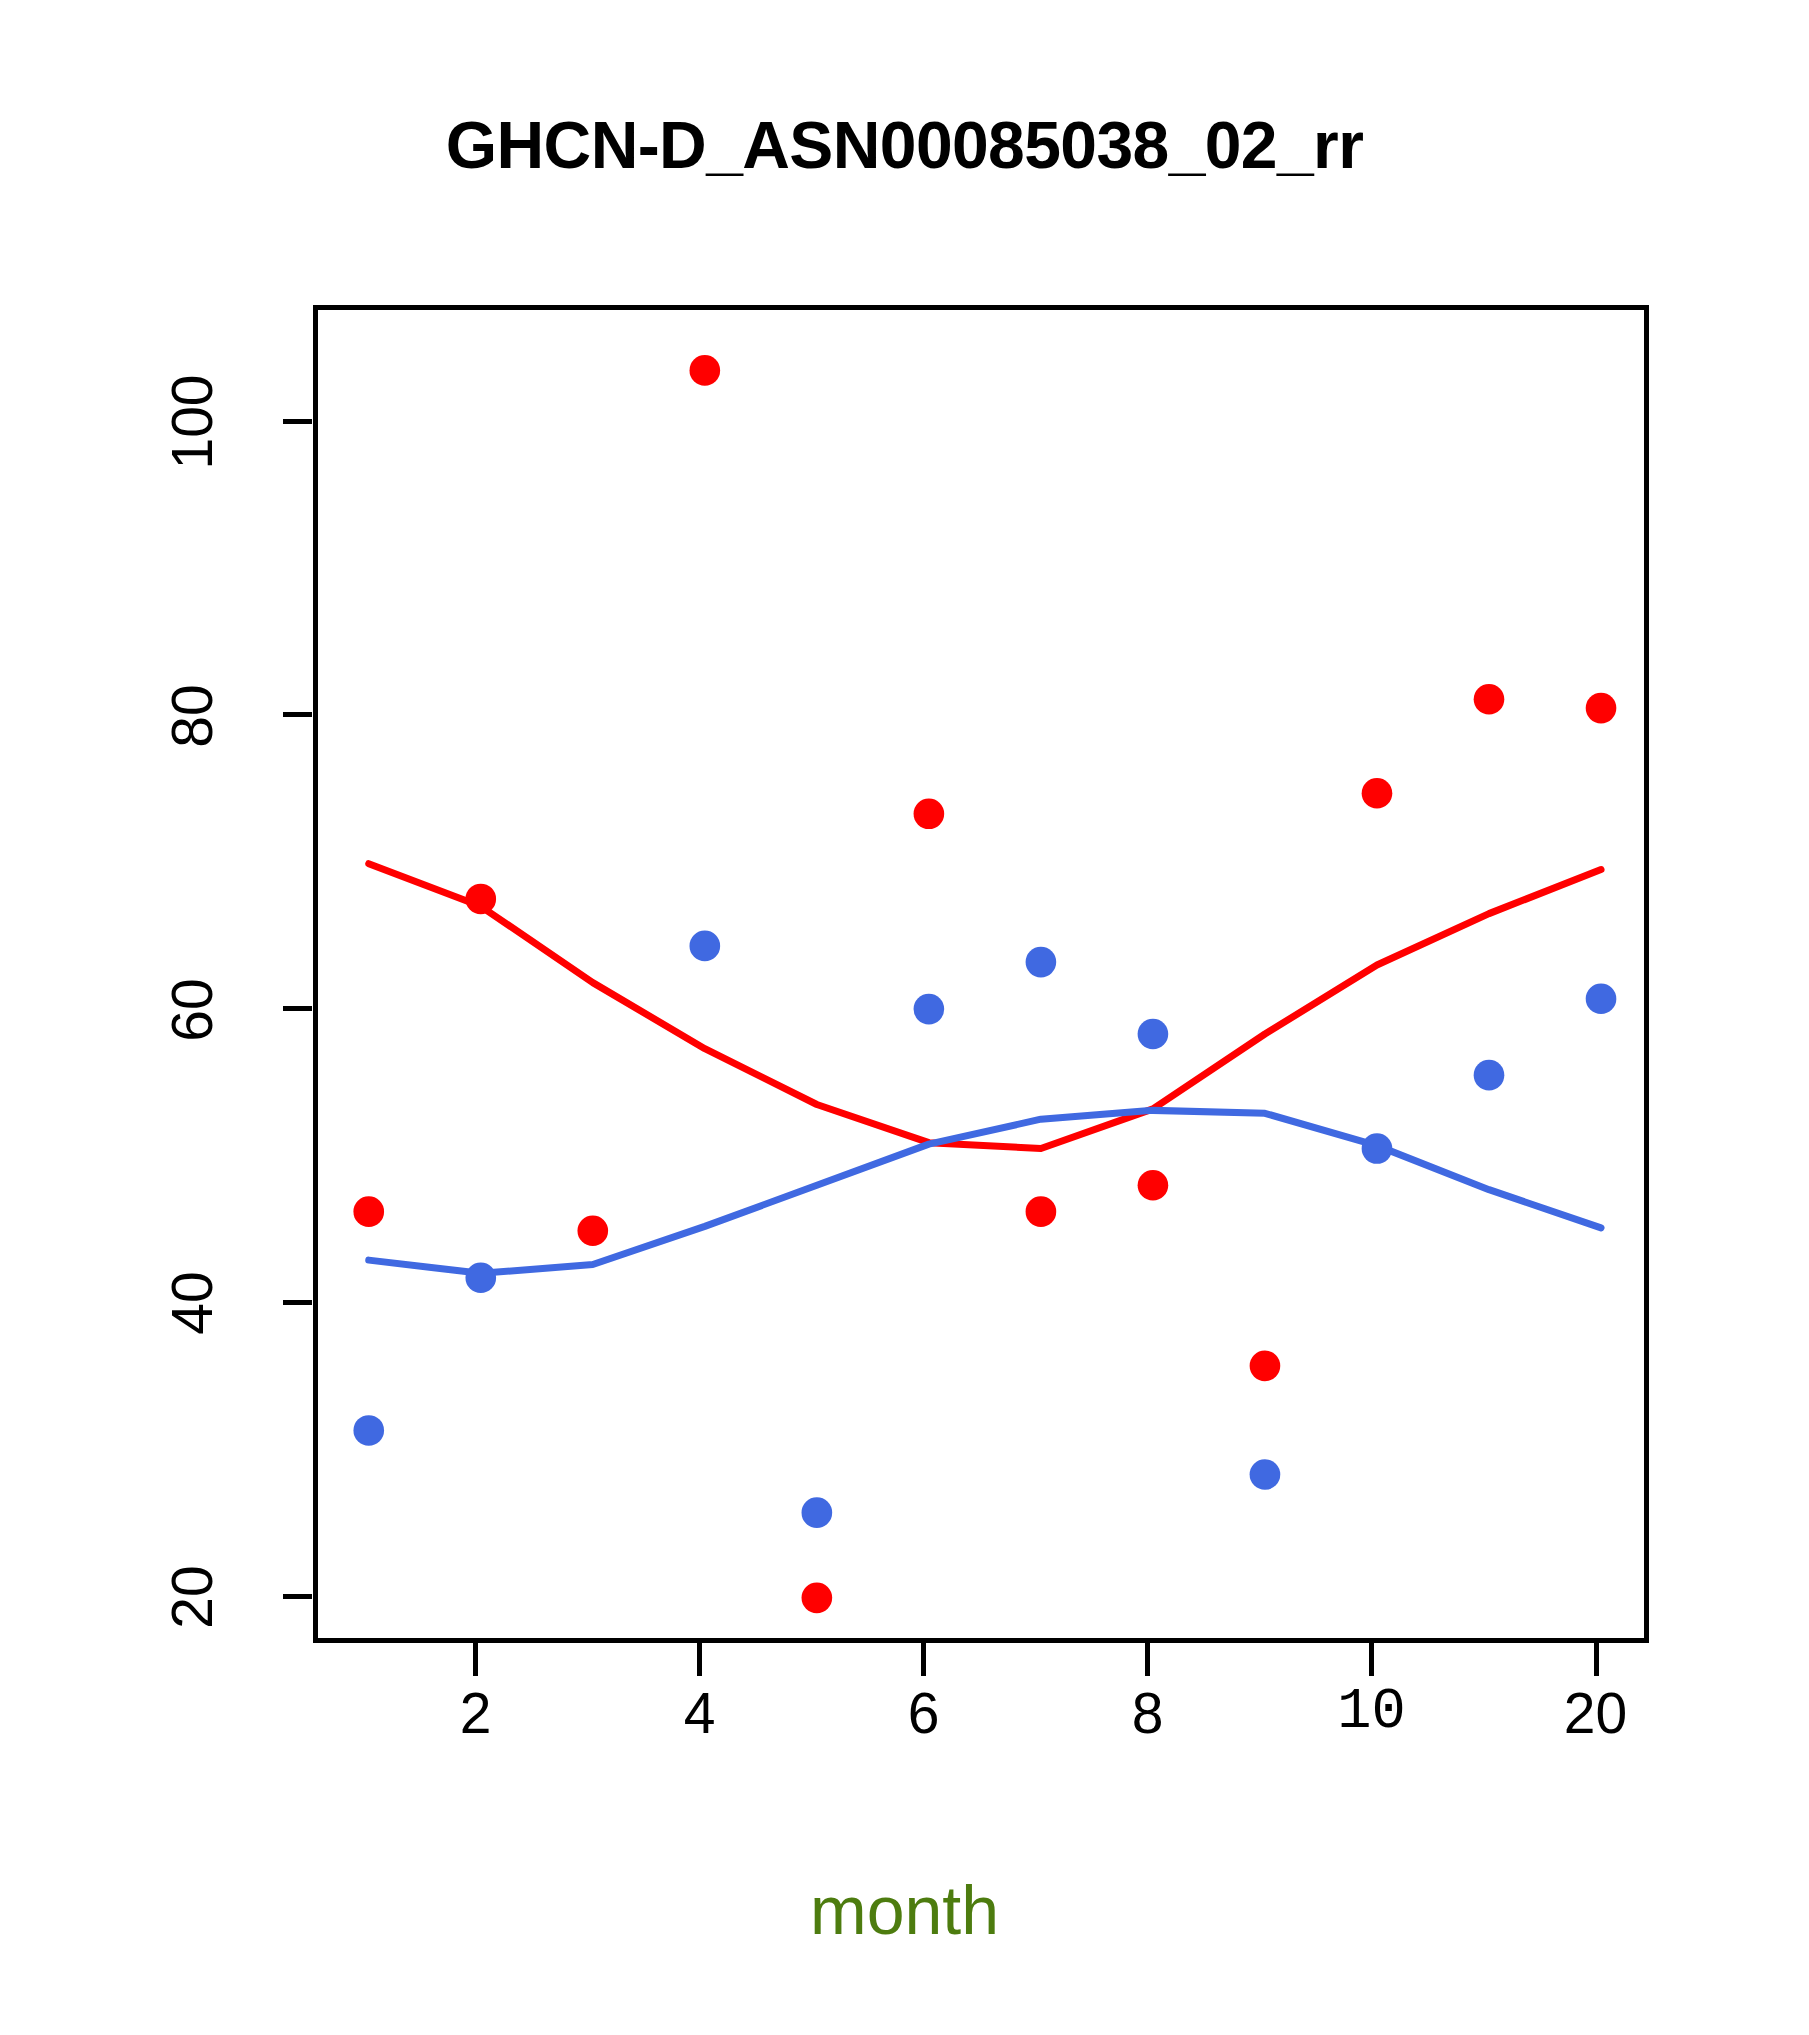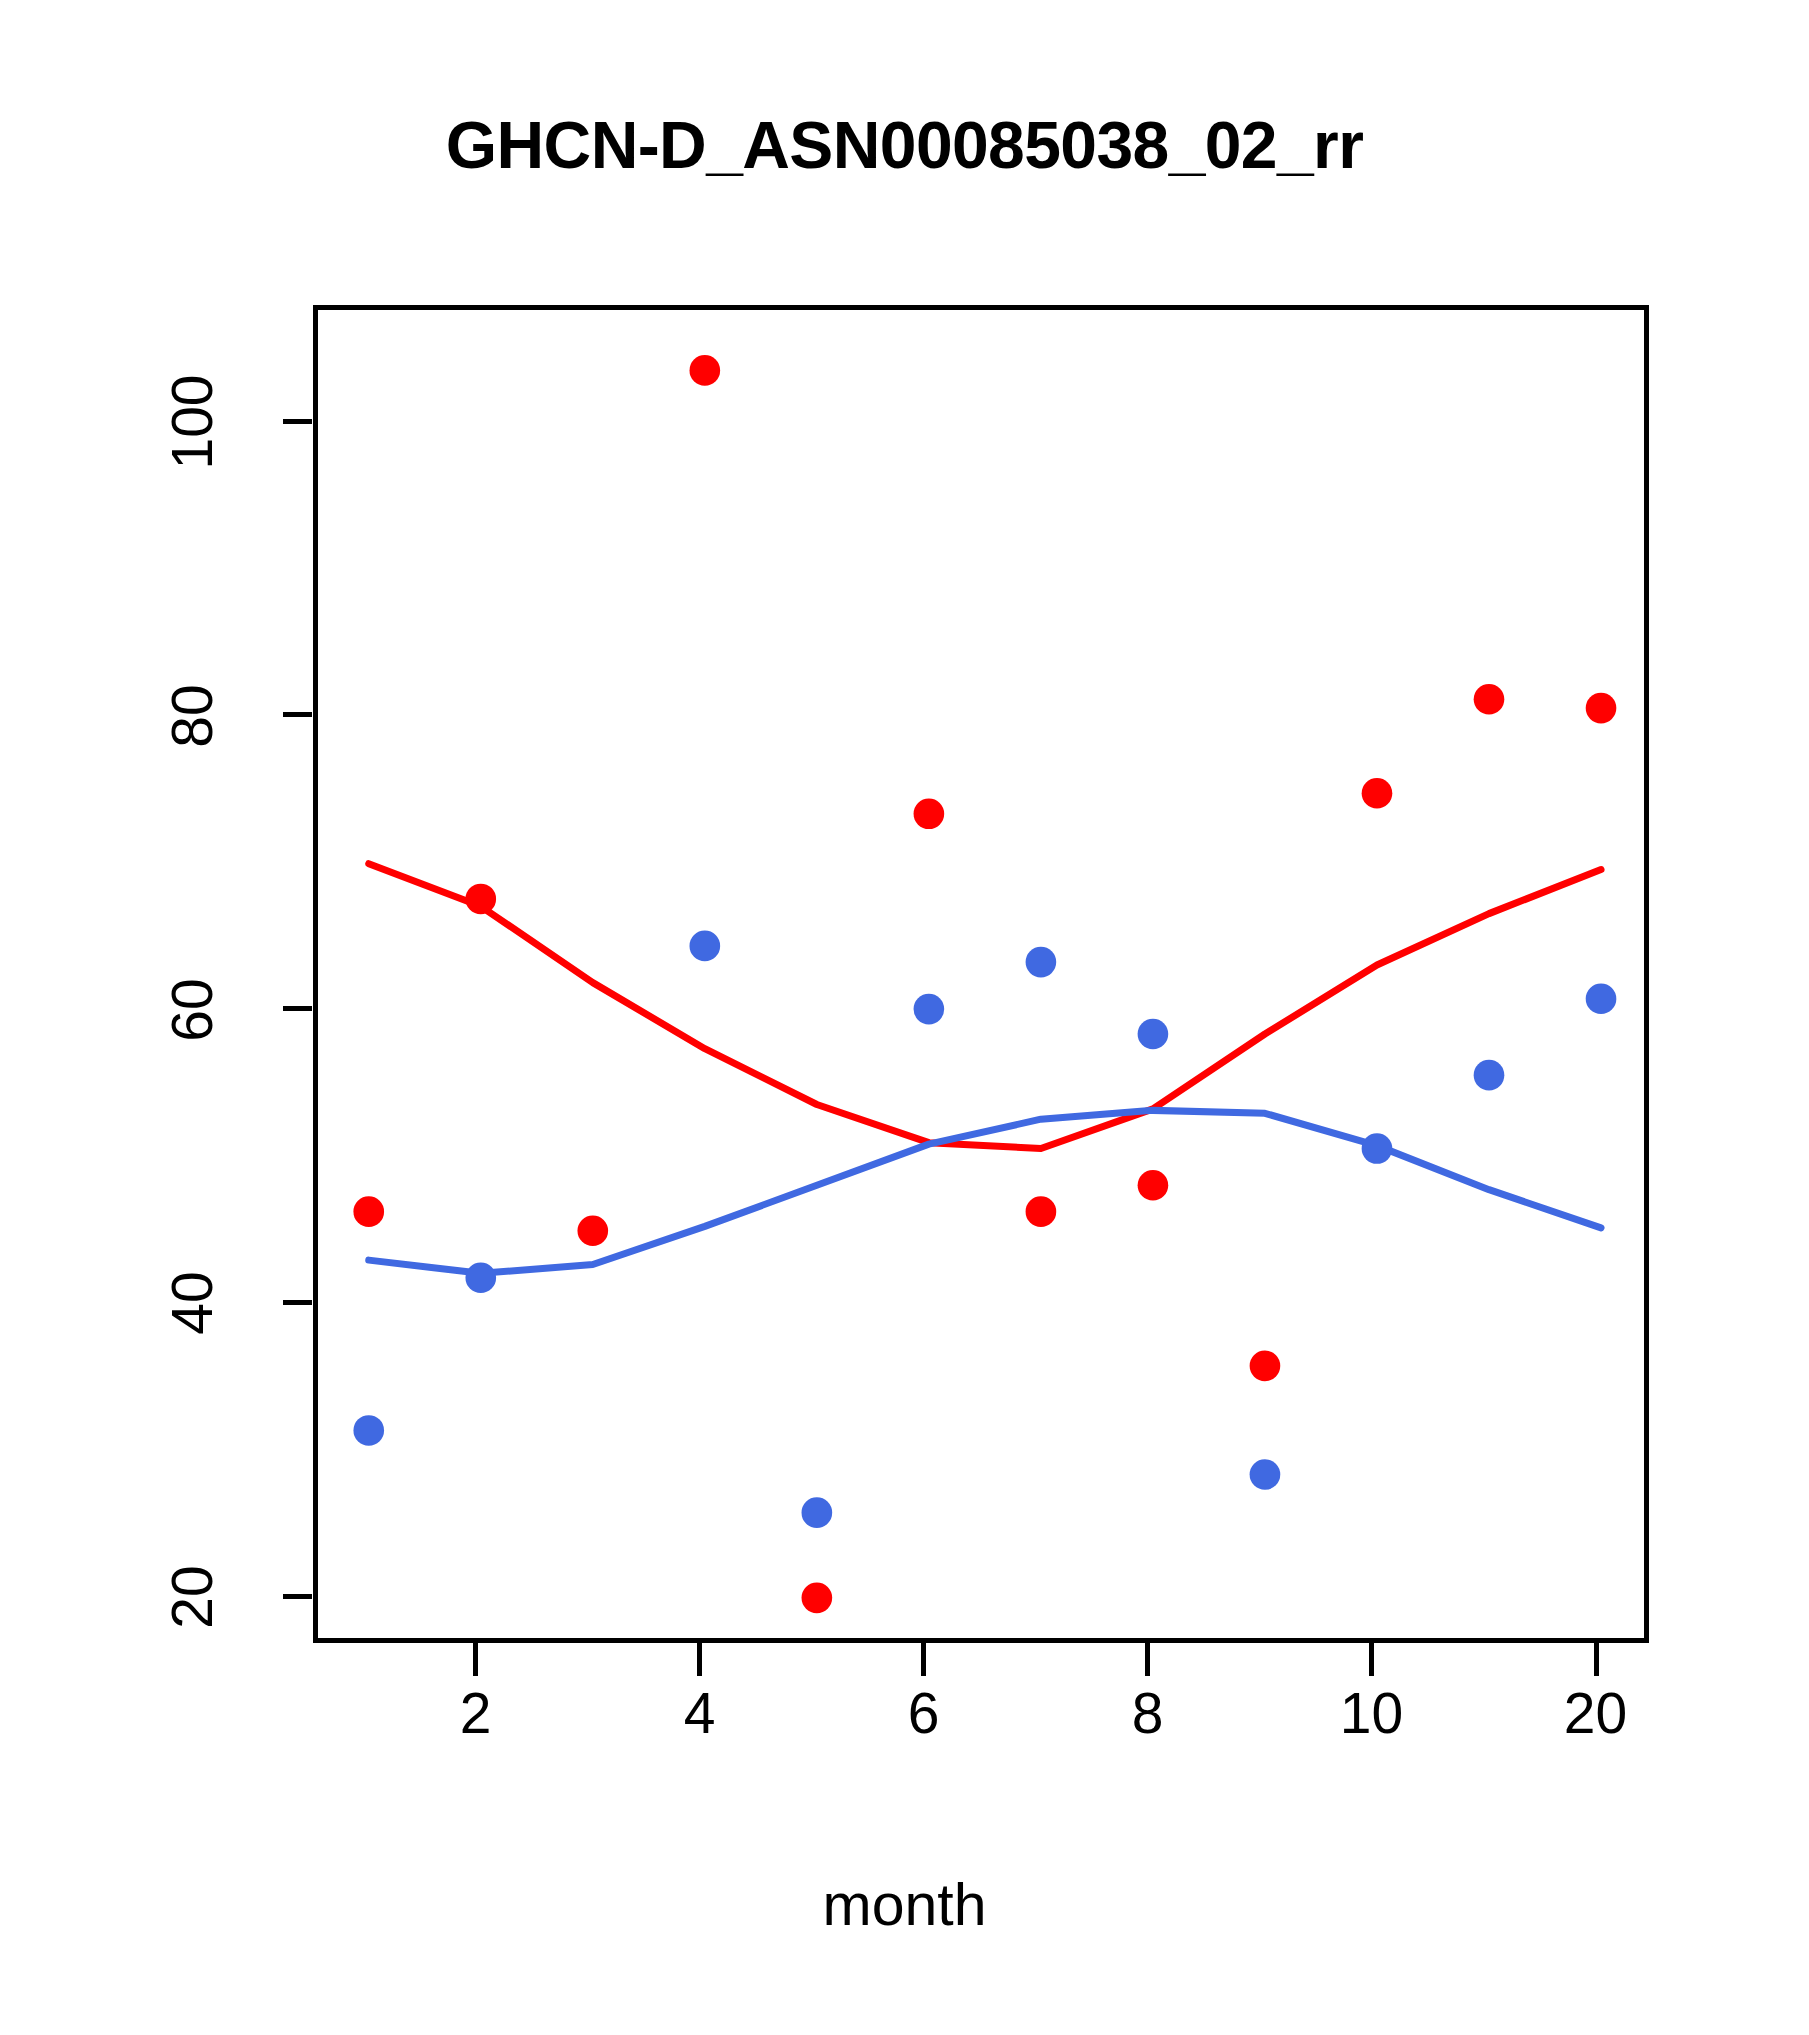--- a/index.html
+++ b/index.html
@@ -60,22 +60,22 @@
     font-size:57px;
     font-family:"Liberation Sans",sans-serif;
     text-align:center;
     white-space:nowrap;
   }
 
   #xlabel{
     position:absolute;
     left:0; top:1871px; width:1809px;
     text-align:center;
-    font-size:59px;
-    color:#000000;
+    font-size:68px;
+    color:#4d7c0f;
     font-family:"Liberation Sans",sans-serif;
   }
 </style>
 </head>
 <body>
 
 <div id="root">
 
   <div id="chart-title">GHCN-D_ASN00085038_02_rr</div>
 
@@ -95,21 +95,21 @@
   <div class="xtick" style="left:697px;"></div>
   <div class="xtick" style="left:921px;"></div>
   <div class="xtick" style="left:1145px;"></div>
   <div class="xtick" style="left:1369px;"></div>
   <div class="xtick" style="left:1594px;"></div>
 
   <div class="xtick-label" style="left:399px;  width:153px;">2</div>
   <div class="xtick-label" style="left:623px;  width:153px;">4</div>
   <div class="xtick-label" style="left:847px; width:153px;">6</div>
   <div class="xtick-label" style="left:1071px; width:153px;">8</div>
-  <div class="xtick-label" style="left:1295px; width:153px;">10</div>
+  <div class="xtick-label" style="left:1295px; width:153px;font-family:Liberation Mono, monospace;">10</div>
   <div class="xtick-label" style="left:1519px; width:153px;">20</div>
 
   <div id="plot-area">
     <svg id="plot-svg" viewBox="0 0 2093 2096" preserveAspectRatio="none">
       <g id="series-layer">
           <path d="M 79.50 867.40 L 255.00 934.10 L 430.50 1053.70 L 606.00 1157.20 L 781.50 1244.60 L 957.00 1304.40 L 1132.50 1313.60 L 1308.00 1251.50 L 1483.50 1134.20 L 1659.00 1026.10 L 1834.50 945.60 L 2010.00 876.60" fill="none" stroke="#FF0000" stroke-width="11" stroke-linecap="round" stroke-linejoin="round"></path>
           <path d="M 79.50 1488.40 L 255.00 1509.10 L 430.50 1495.30 L 606.00 1435.50 L 781.50 1371.10 L 957.00 1306.70 L 1132.50 1267.60 L 1308.00 1253.80 L 1483.50 1258.40 L 1659.00 1309.00 L 1834.50 1378.00 L 2010.00 1437.80" fill="none" stroke="#4069E1" stroke-width="11" stroke-linecap="round" stroke-linejoin="round"></path>
           <circle cx="79.50" cy="1412.50" r="24" fill="#FF0000"></circle>
           <circle cx="255.00" cy="922.60" r="24" fill="#FF0000"></circle>
           <circle cx="430.50" cy="1442.40" r="24" fill="#FF0000"></circle>

